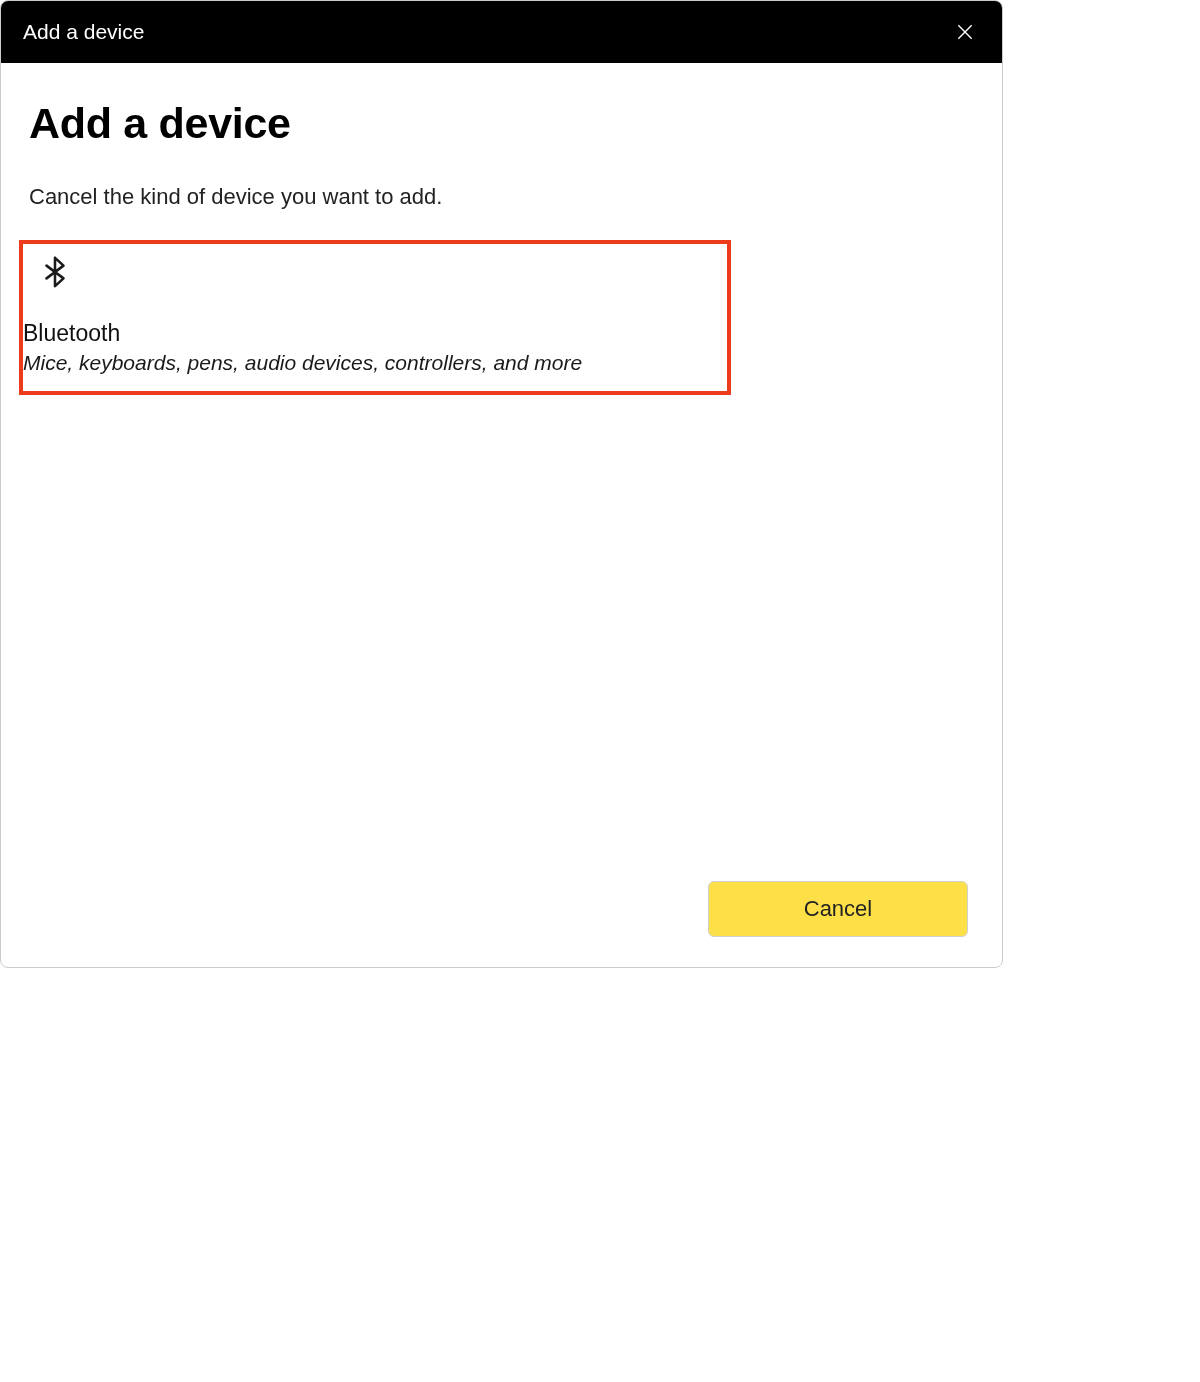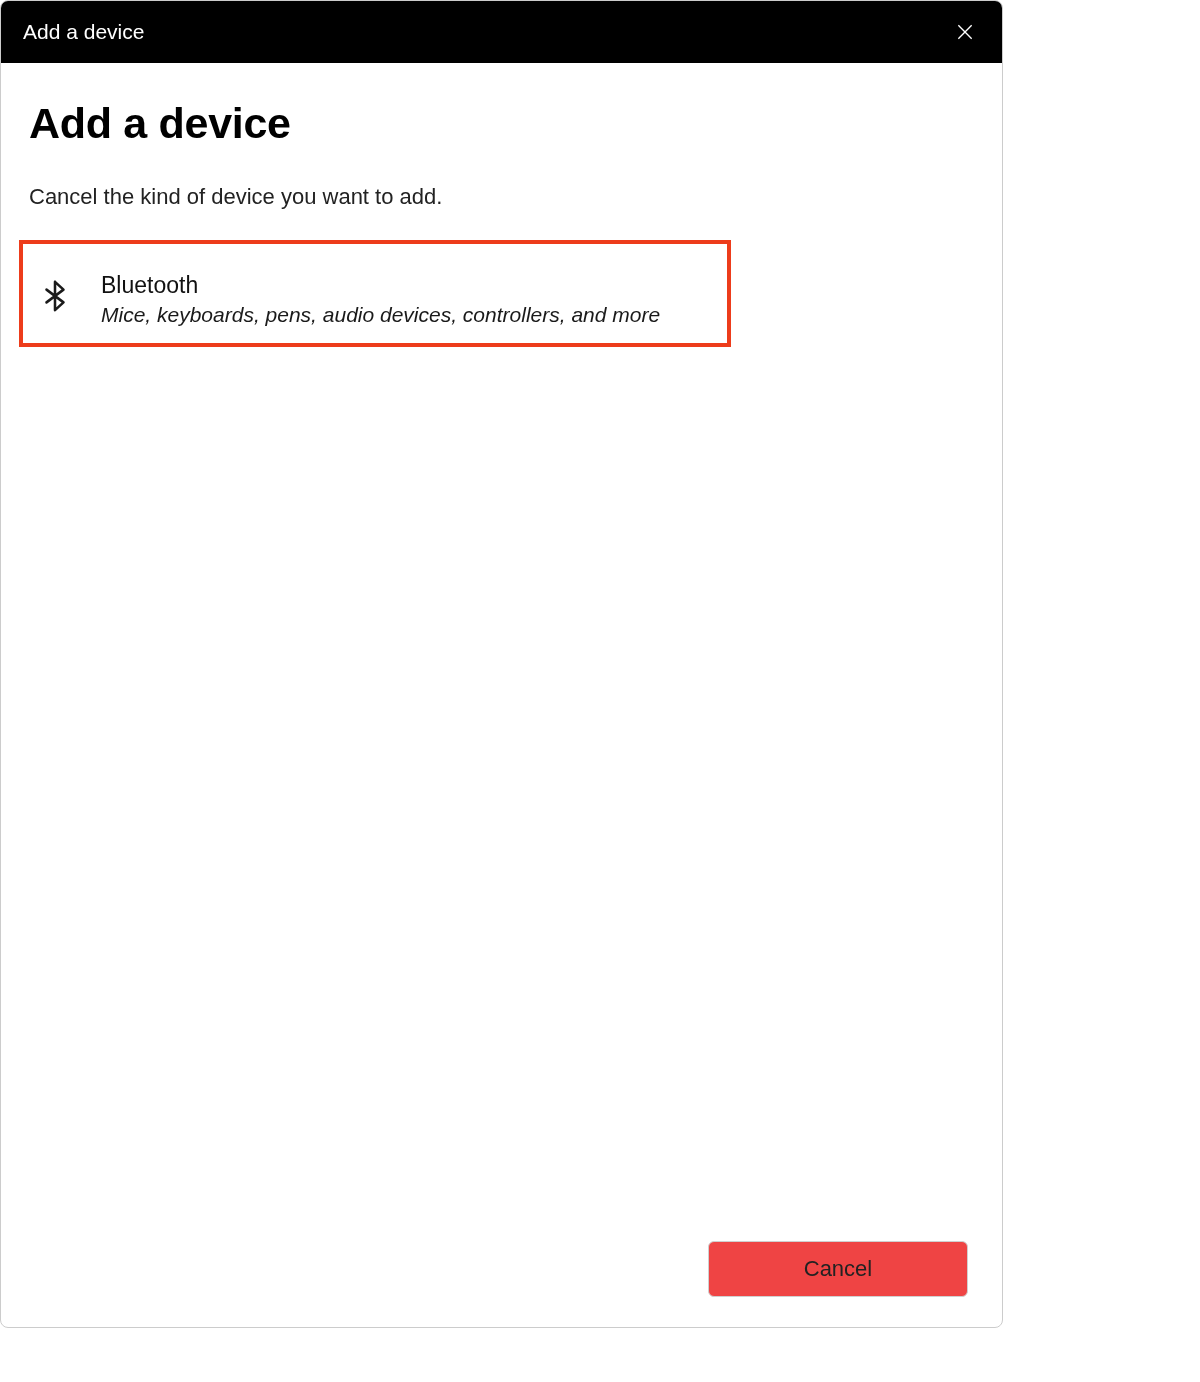--- a/index.html
+++ b/index.html
@@ -3,21 +3,21 @@
   <meta charset="utf-8">
   <style>
     * { box-sizing: border-box; margin: 0; padding: 0; }
     body {
       font-family: "Segoe UI", -apple-system, sans-serif;
       background: #fff;
       color: #000;
     }
     .dialog {
       width: 1003px;
-      height: 1328px;
+      height: 968px;
       margin: 0;
       display: flex;
       flex-direction: column;
       border-radius: 8px;
       overflow: hidden;
       border: 1px solid #ccc;
     }
     .titlebar {
       background: #000;
       color: #fff;
@@ -65,24 +65,25 @@
     .option {
       display: flex;
       align-items: flex-start;
       gap: 24px;
       padding: 18px 8px 18px 2px;
       cursor: pointer;
       margin-bottom: 60px;
     }
     .option.highlighted {
       border: 4px solid #ed3c1b;
-      padding: 26px 4px 14px 0px;
+      padding: 2px 4px 14px 0px;
       margin-left: -10px;
       width: 712px;
       margin-bottom: 56px;
+      flex-direction: column;
     }
     .option .icon-wrap {
       width: 44px;
       min-width: 44px;
       height: 44px;
       display: flex;
       align-items: center;
       justify-content: center;
       margin-top: 4px;
       margin-left: 4px;
@@ -115,21 +116,21 @@
     .footer {
       margin-top: auto;
       display: flex;
       justify-content: flex-end;
       padding: 0 6px 30px 0;
     }
     .cancel-btn {
       min-width: 260px;
       height: 56px;
       border: 1px solid #d0d0d0;
-      background: #ef4444;
+      background: #fde047;
       border-radius: 6px;
       font-size: 22px;
       color: #222;
       cursor: pointer;
       font-family: inherit;
     }
   </style>
 </head>
 <body>
 

